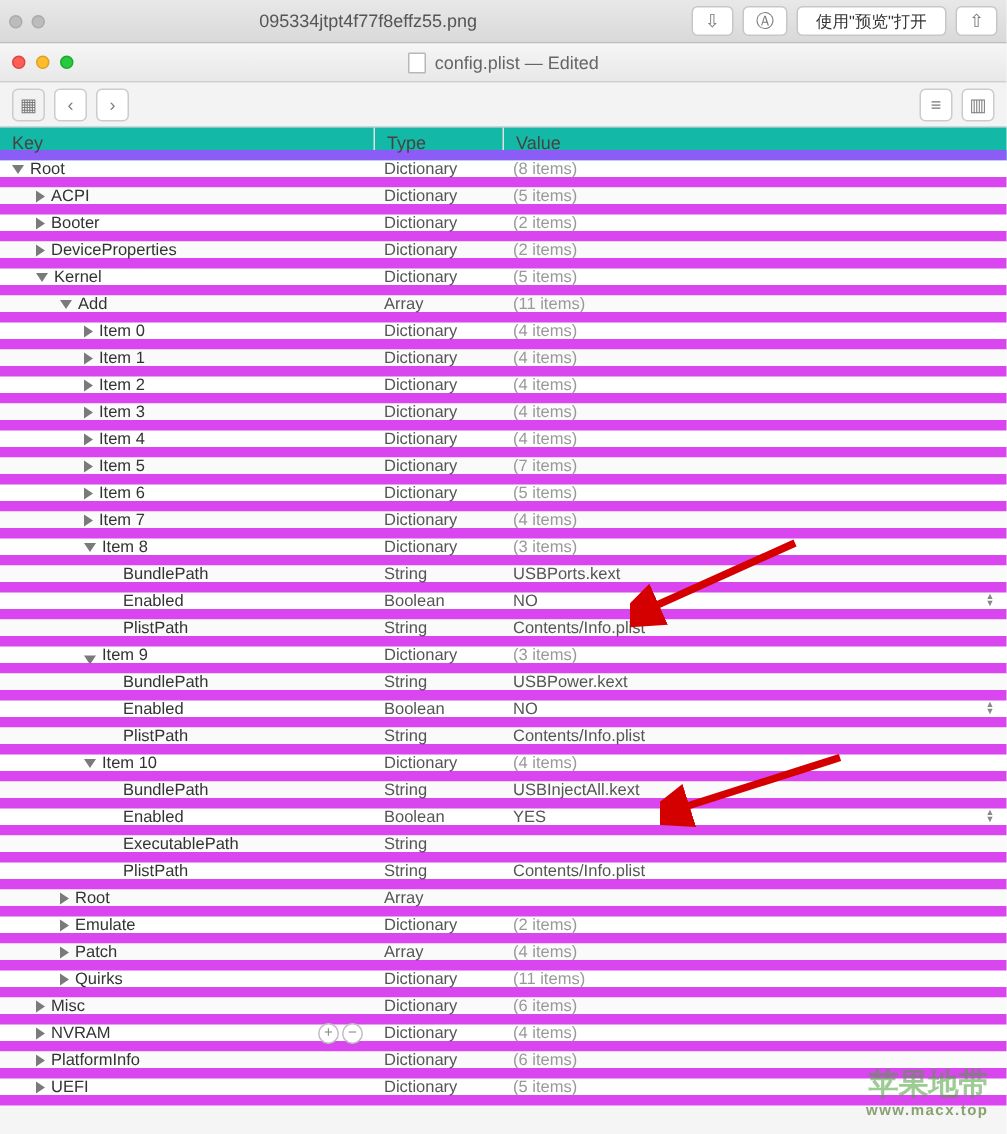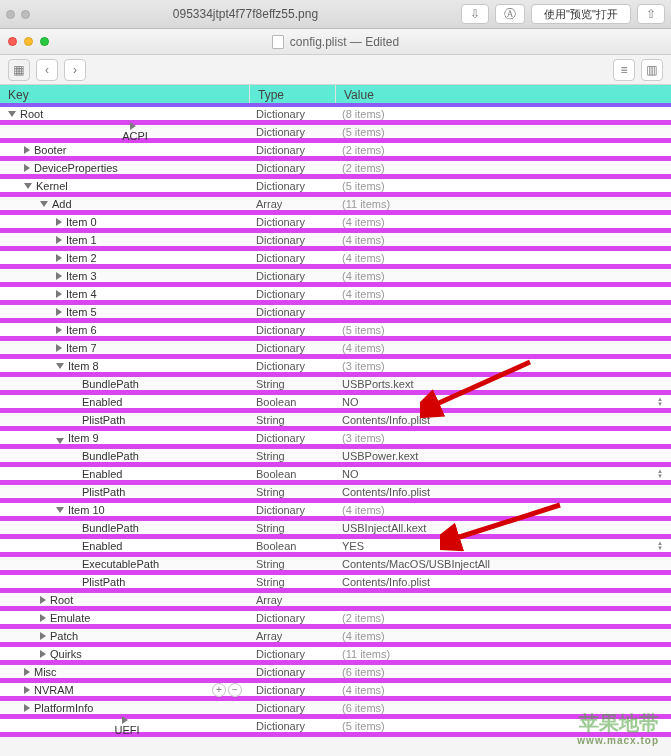--- a/index.html
+++ b/index.html
@@ -51,27 +51,27 @@
     display:flex; align-items:center; padding:0 8px; gap:6px;
   }
   .tb-btn{width:22px;height:22px;border:1px solid #ccc;border-radius:4px;display:flex;align-items:center;justify-content:center;background:#fff;}
   .tb-btn.gray{background:#f2f2f2;}
   .tb-ico{font-size:12px;color:#7a7a7a;}
   .bc{display:flex;align-items:center;gap:4px;color:#555;}
   .bc span.sep{color:#b0b0b0;}
   .bc .docmini{width:11px;height:13px;border:1px solid #bbb;background:#fff;border-radius:1px;}
   .spacer{flex:1;}
   
-  .cols{height:22px;background:#5eead4;border-bottom:4px solid #8b5cf6;display:flex;font-size:12px;color:#444;}
+  .cols{height:22px;background:#14b8a6;border-bottom:7px solid #8b5cf6;display:flex;font-size:12px;color:#444;}
   .col-key{width:250px;border-right:1px solid #e0e0e0;padding:3px 8px;}
   .col-type{width:86px;border-right:1px solid #e0e0e0;padding:3px 8px;}
   .col-value{flex:1;padding:3px 8px;}
   
   .rows{background:#fff;}
-  .row{height:18px;display:flex;align-items:center;border-bottom:5px solid #d946ef;}
+  .row{height:18px;display:flex;align-items:center;border-bottom:7px solid #d946ef;}
   .row:nth-child(even){background:#fafafa;}
   .c-key{width:250px;display:flex;align-items:center;padding-right:4px;white-space:nowrap;overflow:hidden;}
   .c-type{width:86px;color:#555;font-size:11px;padding-left:6px;}
   .c-value{flex:1;color:#555;font-size:11px;padding-left:6px;display:flex;align-items:center;gap:6px;}
   .c-value.gray{color:#999;}
   .tri{display:inline-block;width:0;height:0;margin-right:4px;}
   .tri.right{border-top:4px solid transparent;border-bottom:4px solid transparent;border-left:6px solid #7a7a7a;}
   .tri.down{border-left:4px solid transparent;border-right:4px solid transparent;border-top:6px solid #7a7a7a;}
   .noarrow{display:inline-block;width:10px;}
   .keytext{font-size:11px;color:#333;}
@@ -147,21 +147,21 @@
         <div class="c-key" style="padding-left: 8px;">
           <span class="tri down"></span>
           <span class="keytext">Root</span>
         </div>
         <div class="c-type">Dictionary</div>
         <div class="c-value gray">
           <span>(8 items)</span>
         </div>
       </div>
       <div class="row">
-        <div class="c-key" style="padding-left: 24px; flex-direction: column;">
+        <div class="c-key" style="padding-left: 24px;">
           <span class="tri right"></span>
           <span class="keytext">ACPI</span>
         </div>
         <div class="c-type">Dictionary</div>
         <div class="c-value gray">
           <span>(5 items)</span>
         </div>
       </div>
       <div class="row">
         <div class="c-key" style="padding-left: 24px;">
@@ -252,20 +252,23 @@
         <div class="c-value gray">
           <span>(4 items)</span>
         </div>
       </div>
       <div class="row">
         <div class="c-key" style="padding-left: 56px;">
           <span class="tri right"></span>
           <span class="keytext">Item 5</span>
         </div>
         <div class="c-type">Dictionary</div>
+        <div class="c-value gray">
+          <span>(7 items)</span>
+        </div>
       </div>
       <div class="row">
         <div class="c-key" style="padding-left: 56px;">
           <span class="tri right"></span>
           <span class="keytext">Item 6</span>
         </div>
         <div class="c-type">Dictionary</div>
         <div class="c-value gray">
           <span>(5 items)</span>
         </div>
@@ -392,23 +395,20 @@
           <span>YES</span>
           <span class="stepper">▲<br>▼</span>
         </div>
       </div>
       <div class="row">
         <div class="c-key" style="padding-left: 72px;">
           <span class="noarrow"></span>
           <span class="keytext">ExecutablePath</span>
         </div>
         <div class="c-type">String</div>
-        <div class="c-value">
-          <span>Contents/MacOS/USBInjectAll</span>
-        </div>
       </div>
       <div class="row">
         <div class="c-key" style="padding-left: 72px;">
           <span class="noarrow"></span>
           <span class="keytext">PlistPath</span>
         </div>
         <div class="c-type">String</div>
         <div class="c-value">
           <span>Contents/Info.plist</span>
         </div>
@@ -478,21 +478,21 @@
         <div class="c-key" style="padding-left: 24px;">
           <span class="tri right"></span>
           <span class="keytext">PlatformInfo</span>
         </div>
         <div class="c-type">Dictionary</div>
         <div class="c-value gray">
           <span>(6 items)</span>
         </div>
       </div>
       <div class="row">
-        <div class="c-key" style="padding-left: 8px; flex-direction: column;">
+        <div class="c-key" style="padding-left: 24px;">
           <span class="tri right"></span>
           <span class="keytext">UEFI</span>
         </div>
         <div class="c-type">Dictionary</div>
         <div class="c-value gray">
           <span>(5 items)</span>
         </div>
       </div>
     </div>
 

